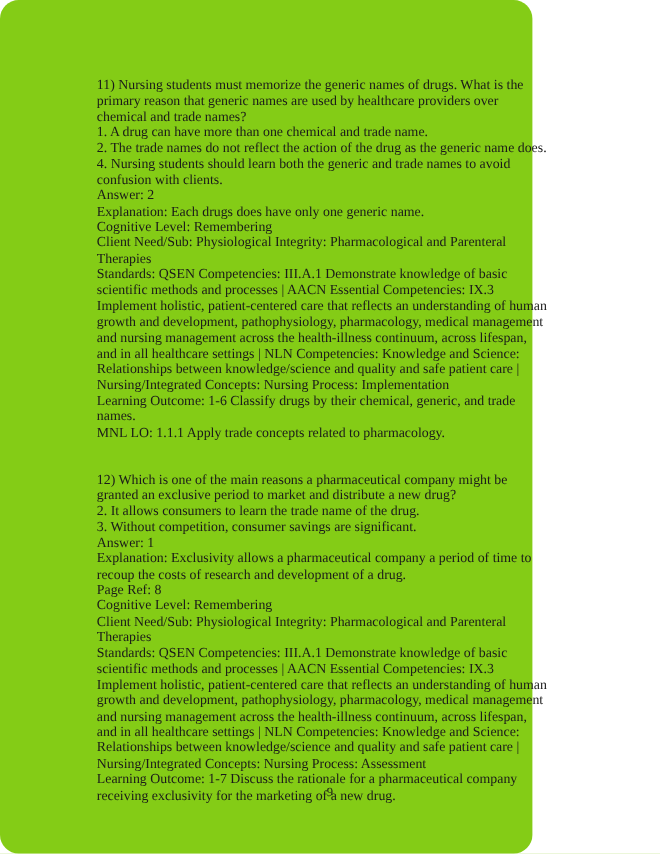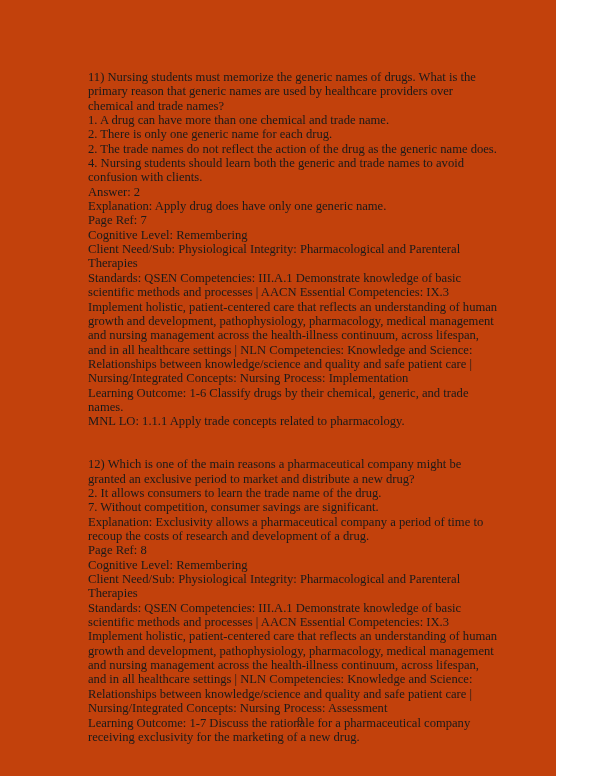--- a/index.html
+++ b/index.html
@@ -12,23 +12,24 @@
     height: 776px;
     position: relative;
     font-family: "Liberation Serif", "DejaVu Serif", serif;
     color: #1a1a1a;
     overflow: hidden;
   }
   .page {
     position: absolute;
     left: 0;
     top: 0;
-    width: 556px;
+    width: 484px;
     height: 776px;
-    background: #c2410c;
+    background: #84cc16;
+    border-radius: 17px;
   }
   .content {
     position: absolute;
     left: 88px;
     top: 70px;
     width: 410px;
   }
   .qblock {
     margin: 0 0 14.4px 0;
   }
@@ -57,39 +58,38 @@
 </head>
 <body>
 
 <div class="page">
 
   <div class="content">
 
     <div class="qblock">
       <p class="para">11) Nursing students must memorize the generic names of drugs. What is the primary reason that generic names are used by healthcare providers over chemical and trade names?</p>
       <p class="para">1. A drug can have more than one chemical and trade name.</p>
-      <p class="para">2. There is only one generic name for each drug.</p>
       <p class="para">2. The trade names do not reflect the action of the drug as the generic name does.</p>
       <p class="para">4. Nursing students should learn both the generic and trade names to avoid confusion with clients.</p>
       <p class="para">Answer:  2</p>
-      <p class="para">Explanation:  Apply drug does have only one generic name.</p>
-      <p class="para">Page Ref: 7</p>
+      <p class="para">Explanation:  Each drugs does have only one generic name.</p>
       <p class="para">Cognitive Level:  Remembering</p>
       <p class="para">Client Need/Sub:  Physiological Integrity: Pharmacological and Parenteral Therapies</p>
       <p class="para">Standards:  QSEN Competencies: III.A.1 Demonstrate knowledge of basic scientific methods and processes | AACN Essential Competencies: IX.3 Implement holistic, patient-centered care that reflects an understanding of human growth and development, pathophysiology, pharmacology, medical management and nursing management across the health-illness continuum, across lifespan, and in all healthcare settings | NLN Competencies: Knowledge and Science: Relationships between knowledge/science and quality and safe patient care | Nursing/Integrated Concepts: Nursing Process: Implementation</p>
       <p class="para">Learning Outcome:  1-6 Classify drugs by their chemical, generic, and trade names.</p>
       <p class="para">MNL LO:  1.1.1 Apply trade concepts related to pharmacology.</p>
     </div>
 
     <div class="spacer"></div>
 
     <div class="qblock">
       <p class="para">12) Which is one of the main reasons a pharmaceutical company might be granted an exclusive period to market and distribute a new drug?</p>
       <p class="para">2. It allows consumers to learn the trade name of the drug.</p>
-      <p class="para">7. Without competition, consumer savings are significant.</p>
+      <p class="para">3. Without competition, consumer savings are significant.</p>
+      <p class="para">Answer:  1</p>
       <p class="para">Explanation:  Exclusivity allows a pharmaceutical company a period of time to recoup the costs of research and development of a drug.</p>
       <p class="para">Page Ref: 8</p>
       <p class="para">Cognitive Level:  Remembering</p>
       <p class="para">Client Need/Sub:  Physiological Integrity: Pharmacological and Parenteral Therapies</p>
       <p class="para">Standards:  QSEN Competencies: III.A.1 Demonstrate knowledge of basic scientific methods and processes | AACN Essential Competencies: IX.3 Implement holistic, patient-centered care that reflects an understanding of human growth and development, pathophysiology, pharmacology, medical management and nursing management across the health-illness continuum, across lifespan, and in all healthcare settings | NLN Competencies: Knowledge and Science: Relationships between knowledge/science and quality and safe patient care | Nursing/Integrated Concepts: Nursing Process: Assessment</p>
       <p class="para">Learning Outcome:  1-7 Discuss the rationale for a pharmaceutical company receiving exclusivity for the marketing of a new drug.</p>
 
     </div>
 
   </div>

